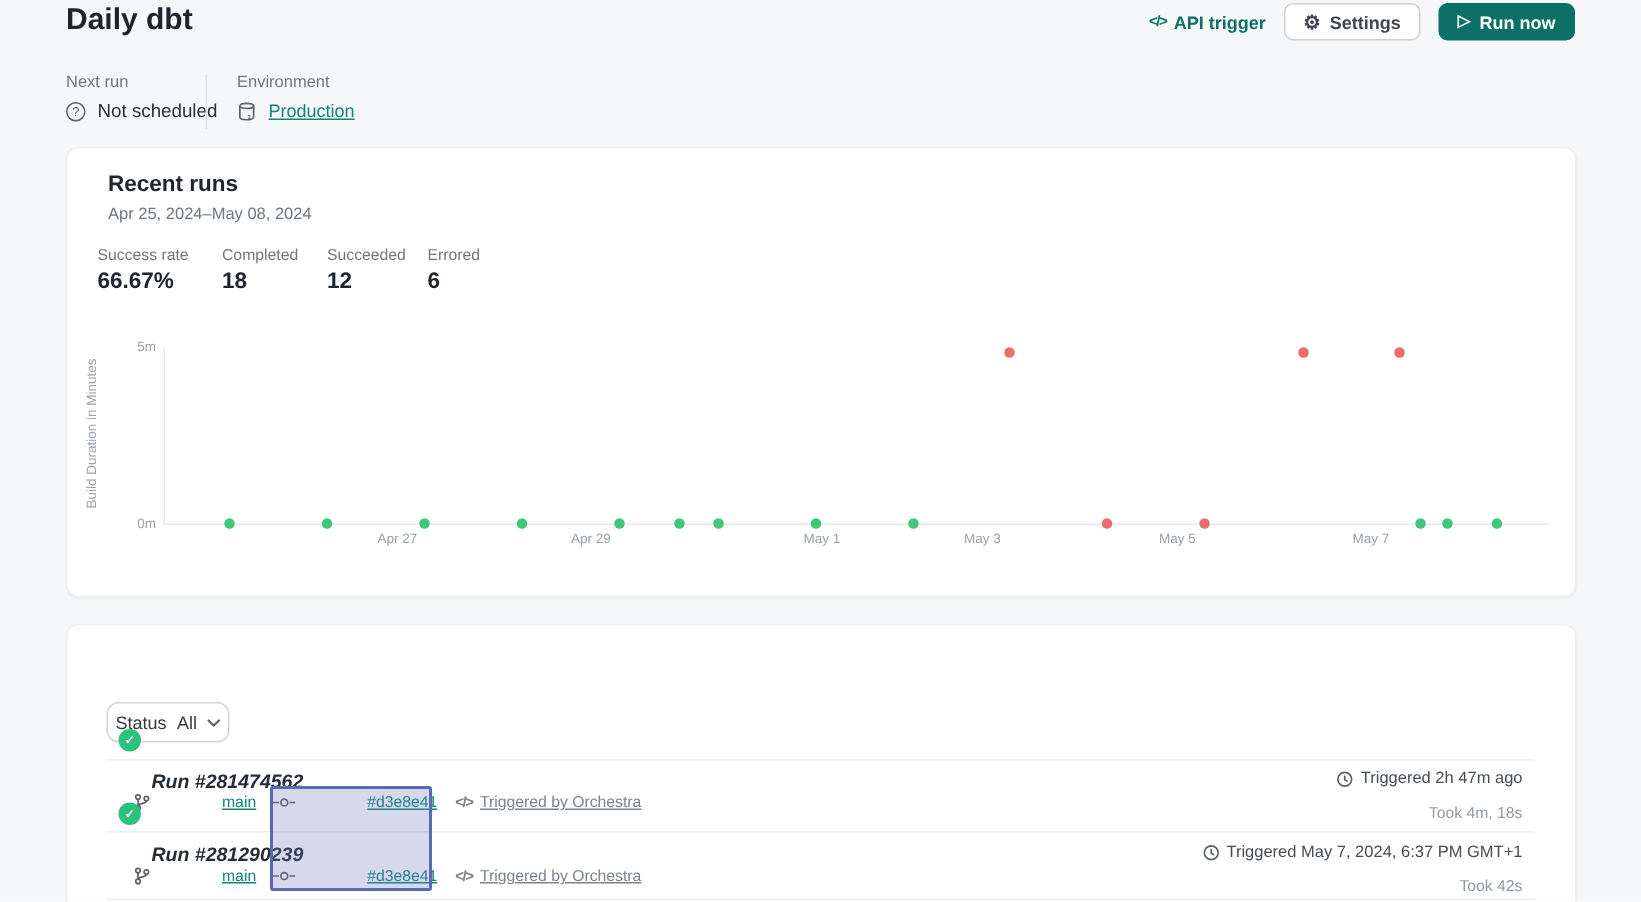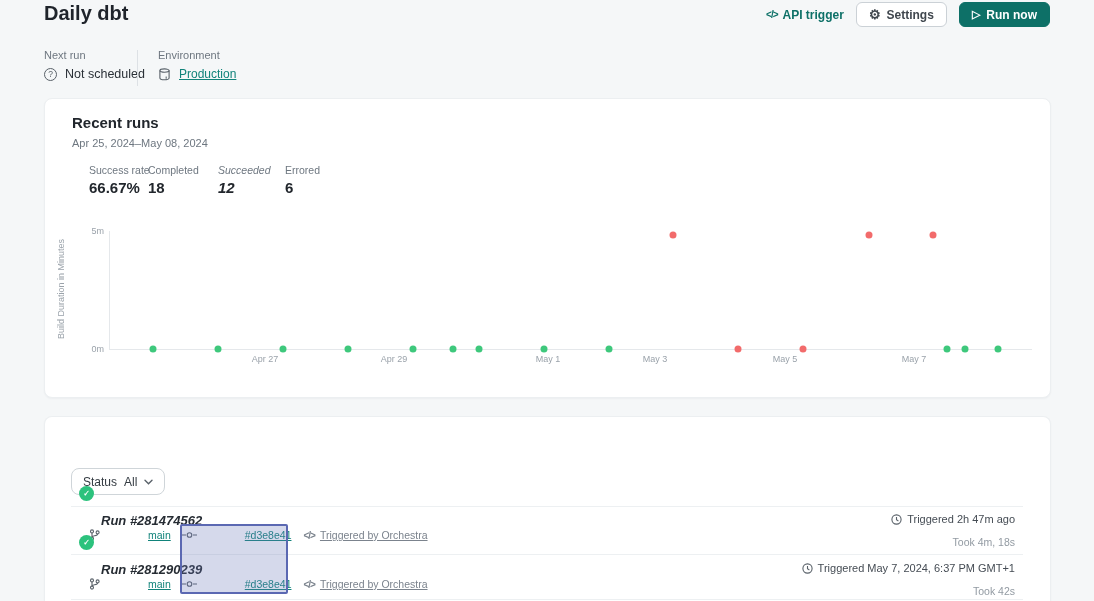--- a/index.html
+++ b/index.html
@@ -44,21 +44,21 @@
   .ytick{position:absolute;left:-32px;width:26px;text-align:right;font-size:9px;color:#9aa2aa;}
   .xtick{position:absolute;top:calc(100% + 5px);transform:translateX(-50%);font-size:9px;color:#9aa2aa;white-space:nowrap;}
   .ylab{left:8px;top:185px;font-size:9px;color:#9aa2aa;transform:rotate(-90deg);transform-origin:center;white-space:nowrap;width:140px;text-align:center;margin-left:-62px;}
 
   
   .tabbar{left:0;top:0;width:100%;height:27px;border-bottom:1px solid #e7eaec;display:flex;padding-left:6px;box-sizing:border-box;}
   .tab{padding:0 15px;display:flex;align-items:center;font-size:12px;color:#626b74;cursor:pointer;box-sizing:border-box;}
   .tab.active{color:#0d7067;font-weight:700;border-bottom:2px solid #0d7067;}
 
   
-  .status-btn{left:26px;top:51px;height:27px;display:flex;align-items:center;gap:7px;padding:0 11px;
+  .status-btn{left:26px;top:51px;height:27px;display:flex;align-items:center;gap:7px;padding:0 5px;
               border:1px solid #cfd5d9;border-radius:8px;background:#fff;font-size:12px;color:#343b42;cursor:pointer;box-sizing:border-box;}
   .status-btn .lbl{color:#343b42;}
   .hline{height:1px;background:#edf0f2;left:26px;width:952px;}
 
   
   .check-circle{width:15px;height:15px;border-radius:50%;background:#2cc27d;color:#fff;display:flex;
                 align-items:center;justify-content:center;font-size:8px;font-weight:700;}
   .run-title{font-size:13px;font-weight:700;color:#262c33;font-style:italic;}
   .subrow{display:flex;align-items:center;gap:6px;font-size:10.5px;}
   .sublink{color:#11837a;text-decoration:underline;cursor:pointer;margin-left:42px;}
@@ -108,29 +108,29 @@
         <path d="M7.5 9.2h1.5M7.5 11h1.5" stroke-width="1"></path>
       </svg>
     </span>
     <span class="teal-link" style="font-size:12px;">Production</span>
   </div>
 
   <div class="abs card card-recent">
     <div class="abs recent-title">Recent runs</div>
     <div class="abs recent-range">Apr 25, 2024–May 08, 2024</div>
 
-    <div class="abs" style="left:44px;top:65px;">
+    <div class="abs" style="left:20px;top:65px;">
       <div class="stat-label">Success rate</div>
       <div class="stat-value">66.67%</div>
     </div>
     <div class="abs" style="left:103px;top:65px;">
       <div class="stat-label">Completed</div>
       <div class="stat-value">18</div>
     </div>
-    <div class="abs" style="left:173px;top:65px;font-style:italic;">
+    <div class="abs" style="left:173px;top:65px;">
       <div class="stat-label">Succeeded</div>
       <div class="stat-value">12</div>
     </div>
     <div class="abs" style="left:240px;top:65px;">
       <div class="stat-label">Errored</div>
       <div class="stat-value">6</div>
     </div>
 
     <div class="abs ylab">Build Duration in Minutes</div>
     <div class="abs chart-plot">

